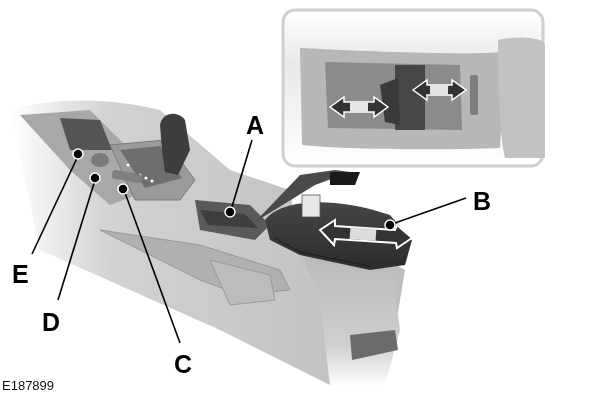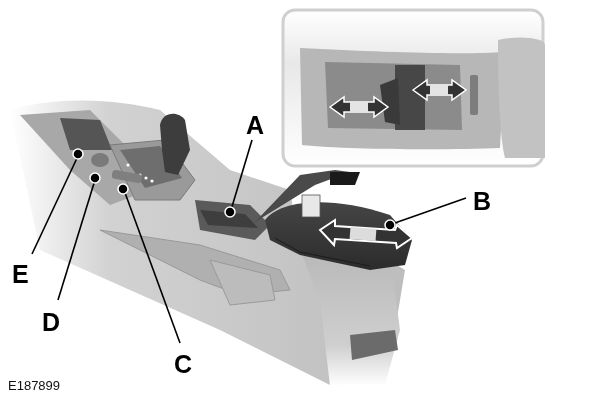--- a/index.html
+++ b/index.html
@@ -1,21 +1,21 @@
 <!DOCTYPE html>
 <html><head>
 <meta charset="utf-8">
 <style>
   html, body { margin: 0; padding: 0; background: #ffffff; }
   body { width: 600px; height: 400px; position: relative; overflow: hidden;
          font-family: "Liberation Sans", sans-serif; }
   #figure { position: absolute; left: 0; top: 0; width: 600px; height: 400px; }
   .callout-label { position: absolute; font-family: "Liberation Sans", sans-serif;
                    font-weight: bold; font-size: 25px; color: #000; line-height: 1; }
-  .fig-id { position: absolute; left: 8px; top: 378px; font-size: 13px; color: #111;
+  .fig-id { position: absolute; left: 2px; top: 378px; font-size: 13px; color: #111;
             font-family: "Liberation Sans", sans-serif; }
 </style>
 </head>
 <body>
 
 <div id="figure">
 <svg width="600" height="400" viewBox="0 0 600 400" xmlns="http://www.w3.org/2000/svg">
   <defs>
     <linearGradient id="fadeL" x1="0" y1="0" x2="1" y2="0">
       <stop offset="0" stop-color="#fff"></stop>

